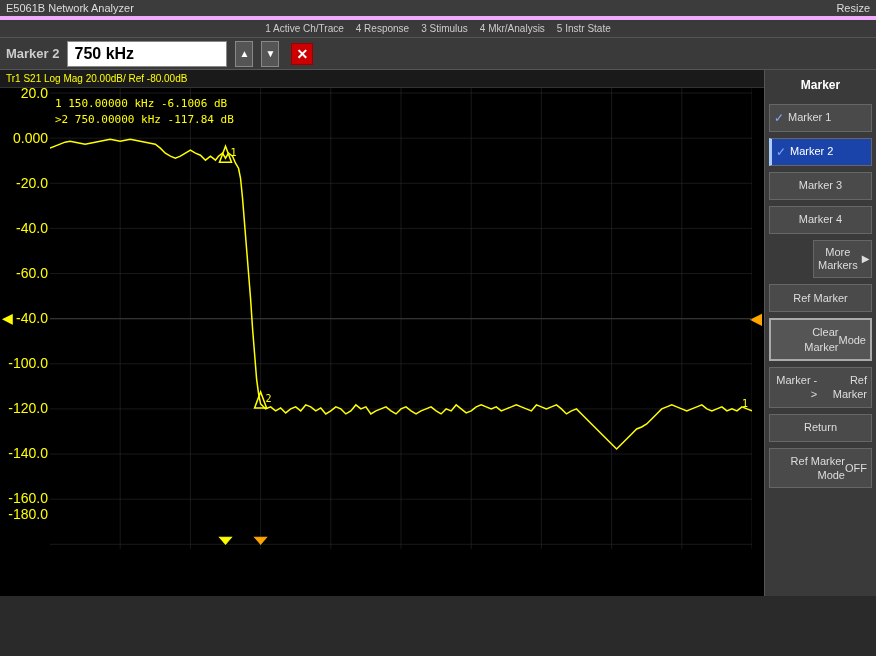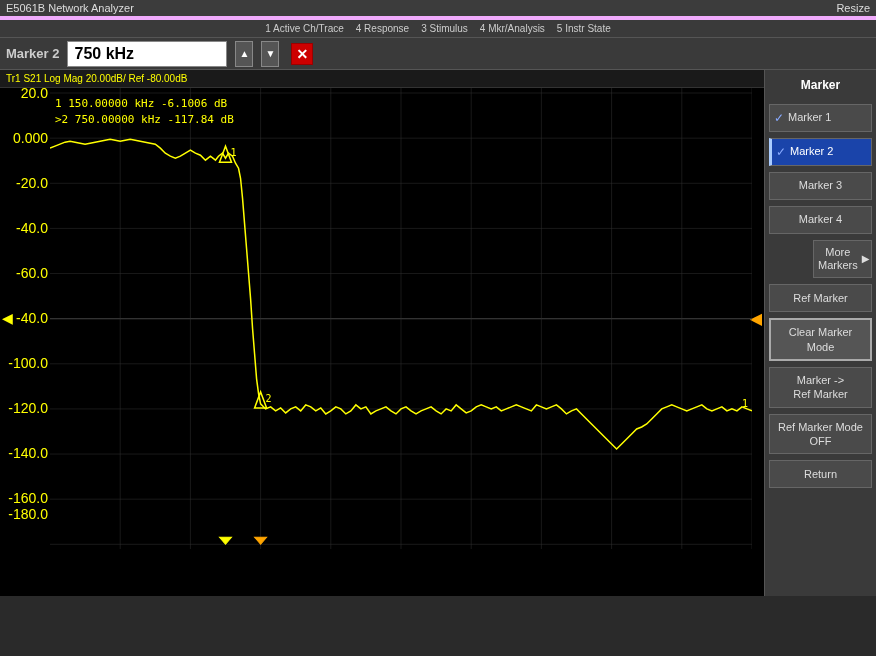--- a/index.html
+++ b/index.html
@@ -226,22 +226,22 @@
       color: #fff;
     }
 
     .checkmark {
       color: #88aaff;
       margin-right: 4px;
       font-size: 12px;
     }
 
     .panel-btn.two-line {
-      flex-direction: column;
       line-height: 1.3;
+      text-align: right;
     }
 
     .arrow-indicator {
       margin-left: 4px;
       font-size: 10px;
     }
   </style>
 </head>
 <body>
 
@@ -528,23 +528,23 @@
     <div class="panel-btn two-line" style="background: #555; border: 2px solid #aaa;">
       <span>Clear Marker</span>
       <span>Mode</span>
     </div>
 
     <div class="panel-btn two-line">
       <span>Marker -&gt;</span>
       <span>Ref Marker</span>
     </div>
 
+    <div class="panel-btn">
+      <span>Return</span>
+    </div>
+
     <div class="panel-btn two-line">
       <span>Ref Marker Mode</span>
       <span>OFF</span>
     </div>
-
-    <div class="panel-btn">
-      <span>Return</span>
-    </div>
   </div>
 
 </div>
 
 </body></html>

